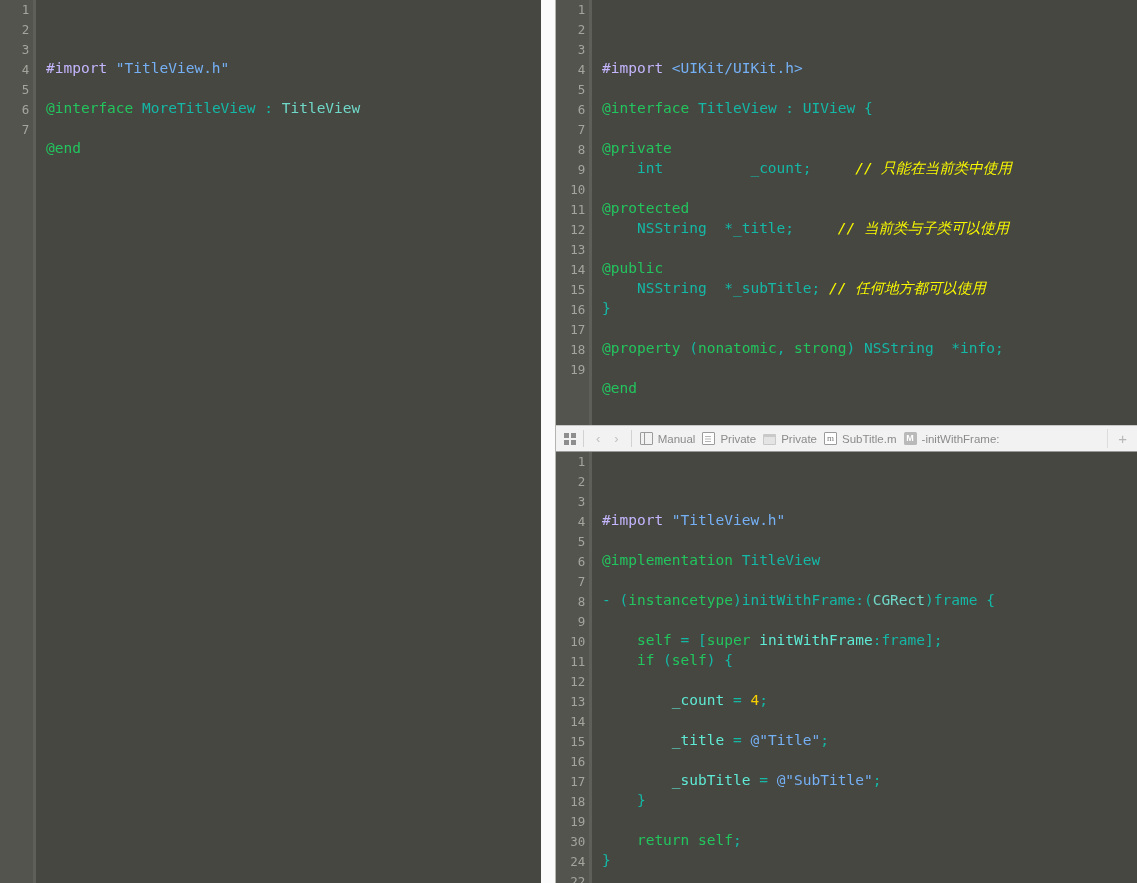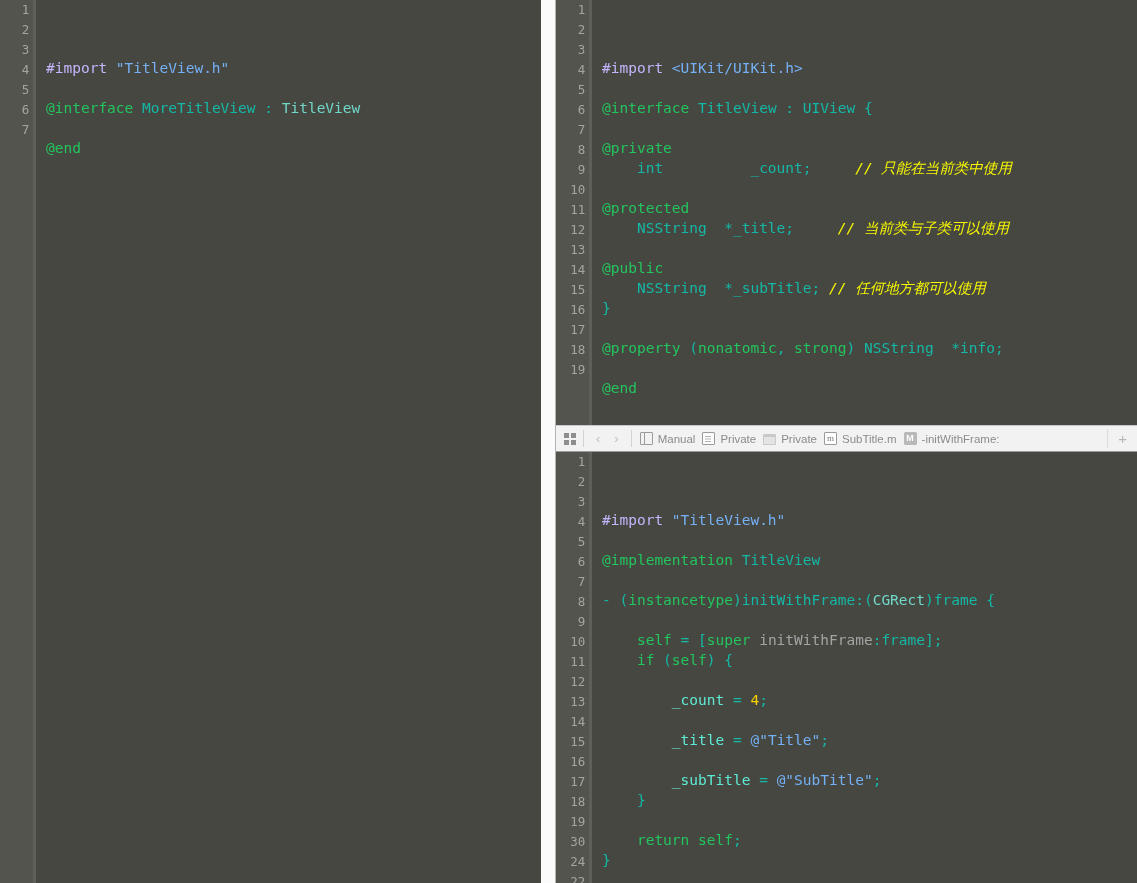--- a/index.html
+++ b/index.html
@@ -70,21 +70,21 @@
 
   
   .t-pre   { color: #c4b5fd; }   
   .t-str   { color: #75b0f5; }   
   .t-kw    { color: #22c55e; }   
   .t-type  { color: #6fd8c8; }   
   .t-plain { color: #14b8a6; }
   .t-com   { color: #f8f800; font-style: italic; }   
   .t-num   { color: #f8d000; }   
   .t-ivar  { color: #5eead4; }   
-  .t-msg   { color: #a3a3a3; }   
+  .t-msg   { color: #5eead4; }   
 
   
   #left-pane {
     width: 541px;
     flex: 0 0 541px;
     height: 883px;
   }
 
   
   #vdivider {

